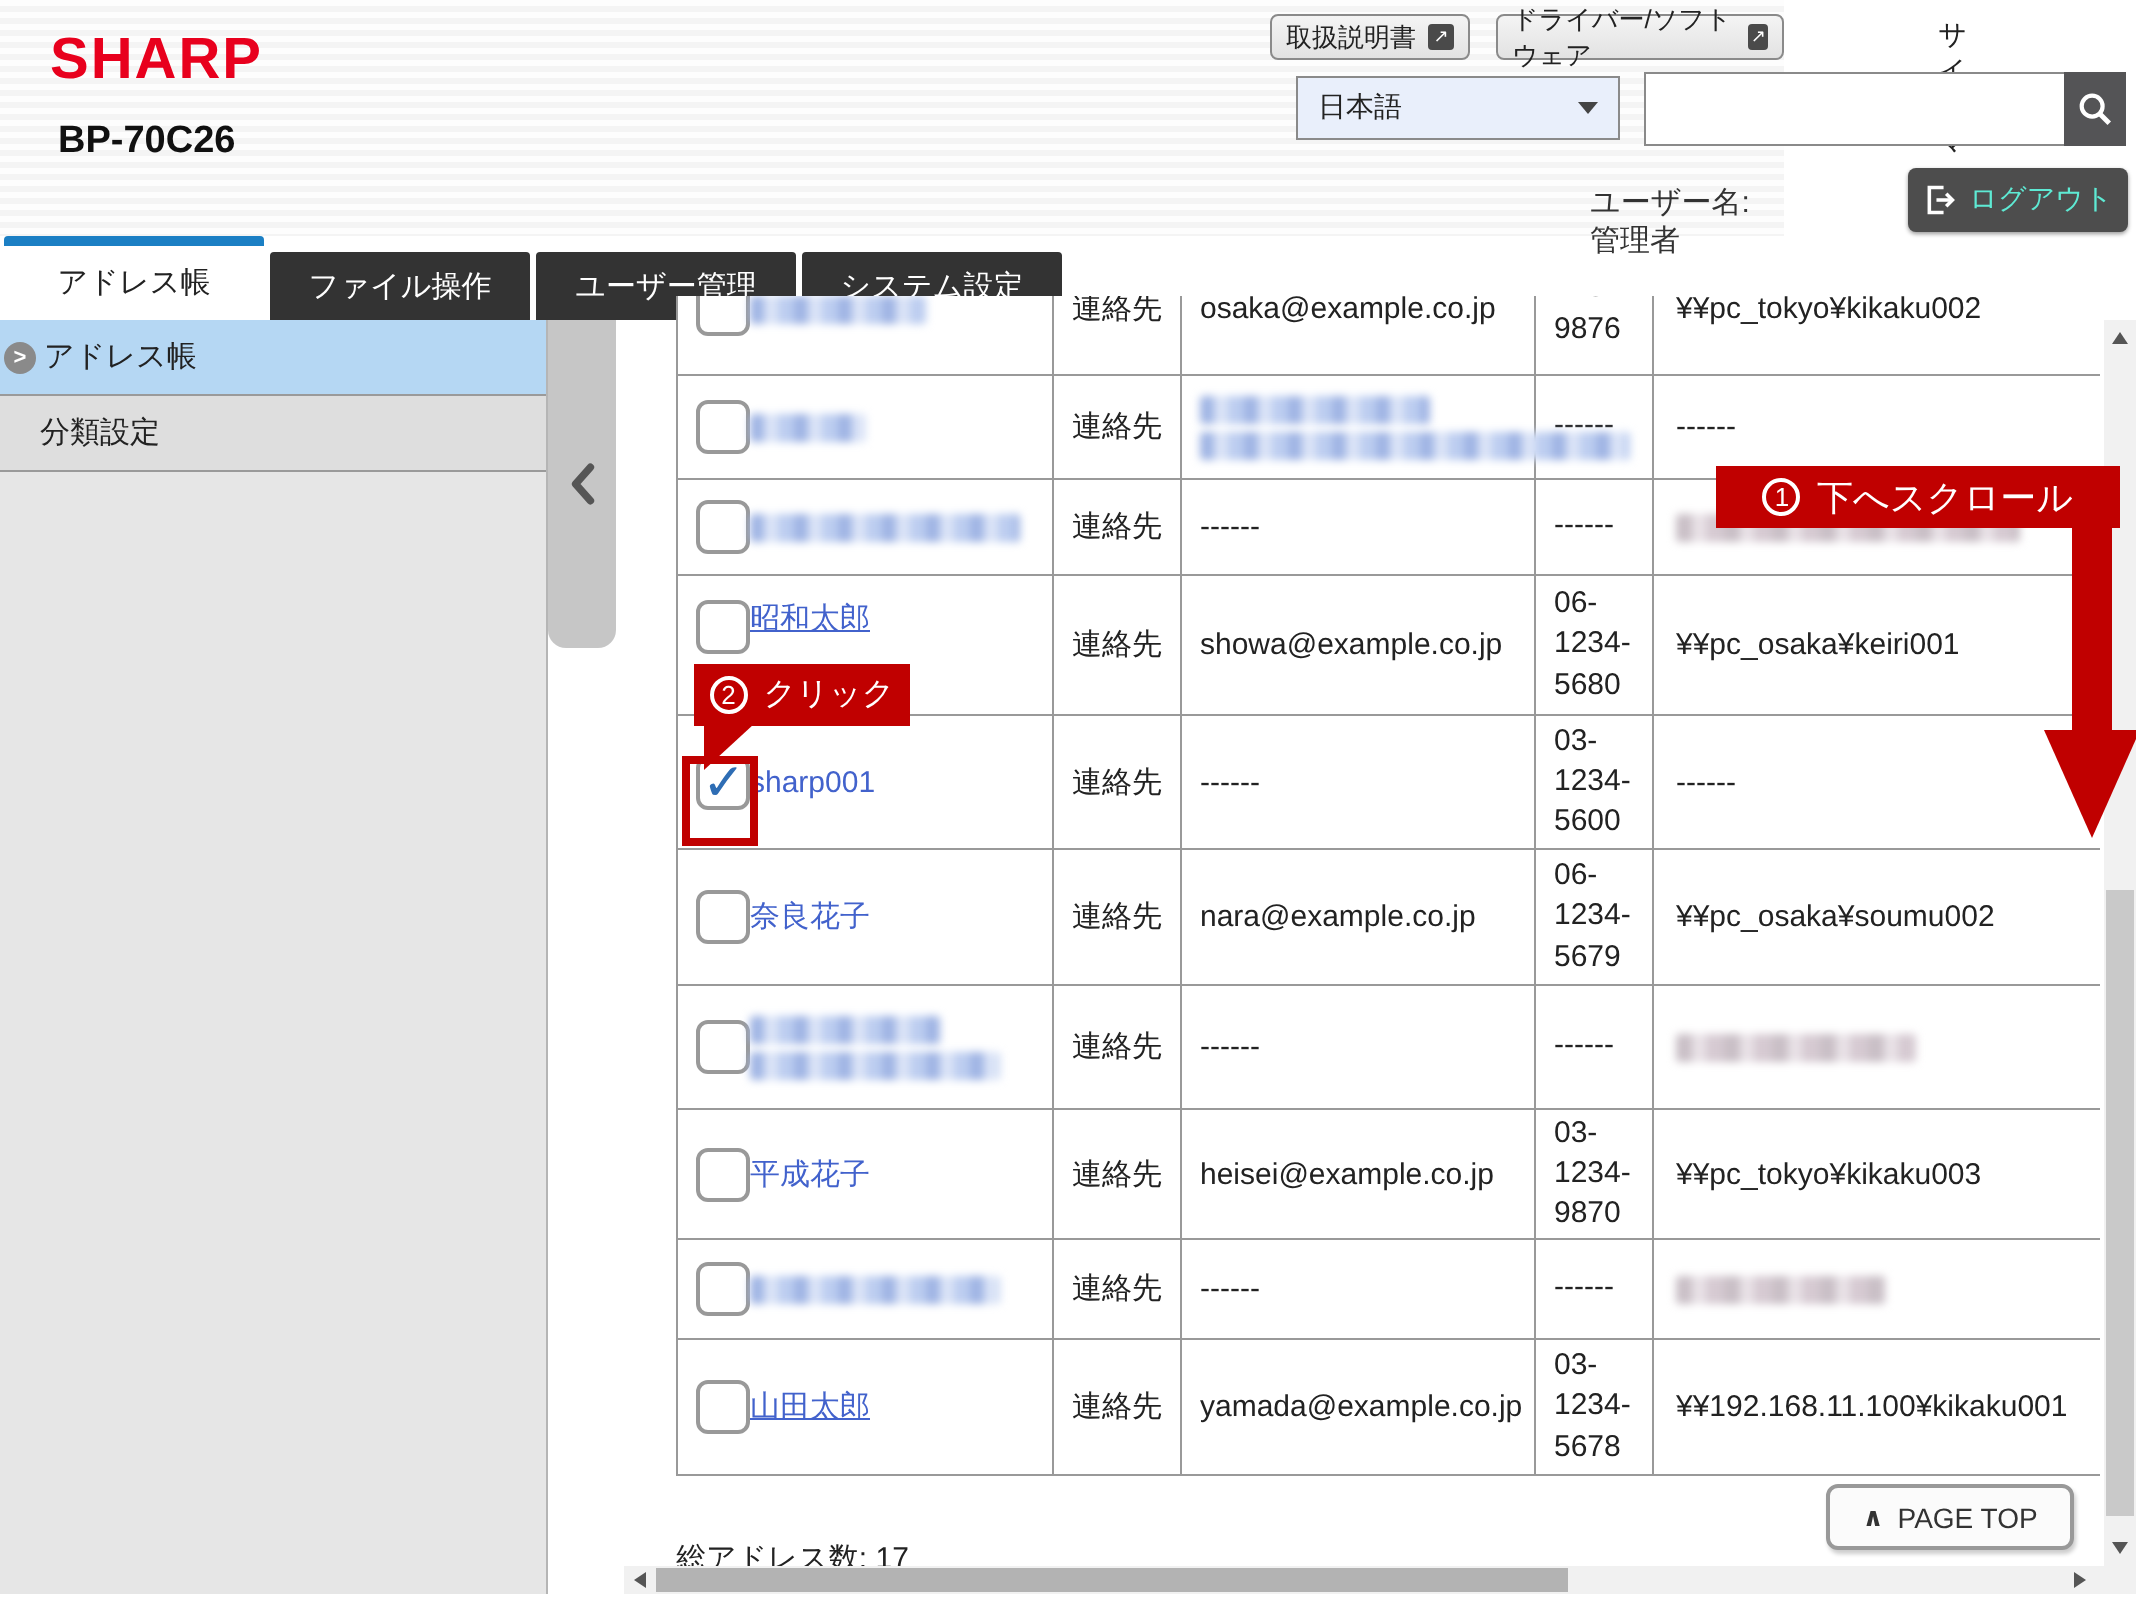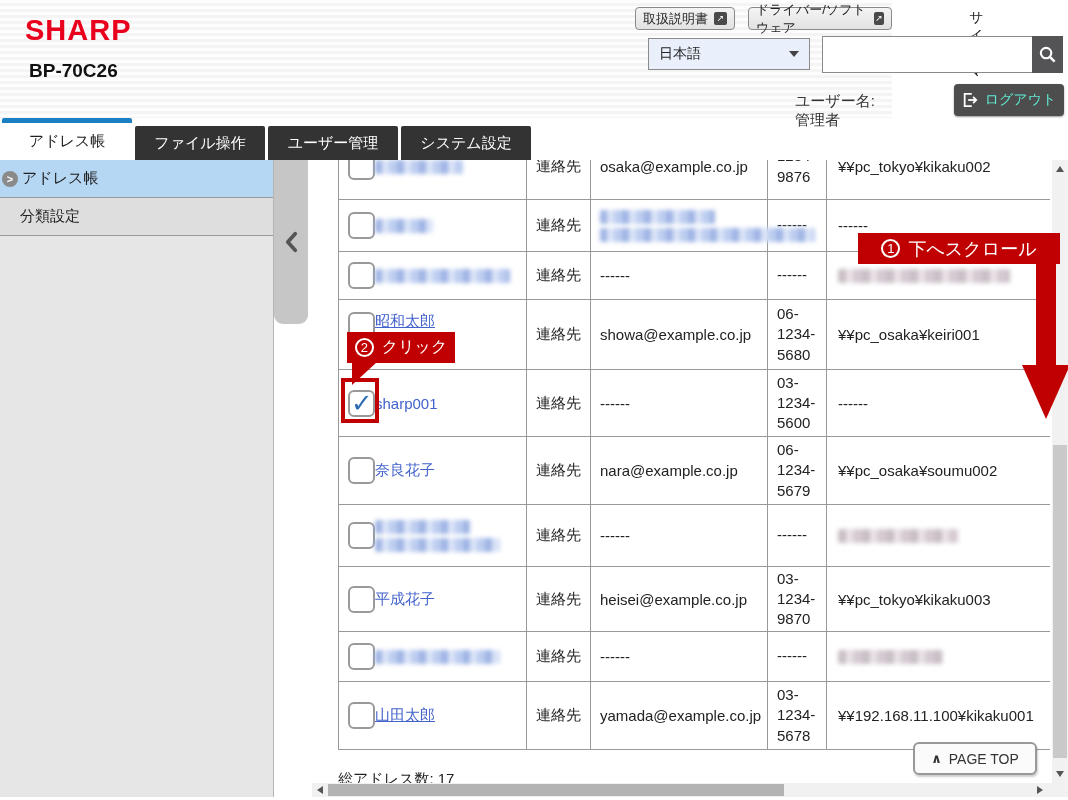--- a/index.html
+++ b/index.html
@@ -58,21 +58,21 @@
     border-bottom:1px solid #9a9a9a; background:#dedede; padding-left:20px; cursor:pointer; }
   .side-item.selected { background:#b5d7f3; padding-left:2px; }
   .side-icon { width:16px; height:16px; border-radius:50%; background:#8a8a8a; color:#fff;
     font-size:11px; font-weight:bold; display:inline-flex; align-items:center;
     justify-content:center; flex:none; }
   .collapse-strip { position:absolute; left:274px; top:160px; width:34px; height:164px;
     background:#c6c6c6; border-radius:0 0 9px 9px; display:flex; align-items:center;
     justify-content:center; cursor:pointer; }
 
   
-  .table-viewport { position:absolute; left:338px; top:160px; width:712px; height:591px;
+  .table-viewport { position:absolute; left:338px; top:148px; width:712px; height:591px;
     overflow:hidden; z-index:1; }
   .table-inner { margin-top:-26px; border-left:1px solid #999; }
   .t-row { display:flex; border-bottom:1px solid #999; background:#fff; }
   .cell { display:flex; align-items:center; border-right:1px solid #999; font-size:15px; color:#222; }
   .c-name { width:188px; padding-left:9px; gap:0; }
   .c-type { width:64px; padding-left:9px; }
   .c-email { width:177px; padding-left:9px; }
   .c-phone { width:59px; padding-left:9px; line-height:1.35; }
   .c-path { flex:1; border-right:none; padding-left:11px; }
   .name-top .c-name { align-items:flex-start; padding-top:12px; }

